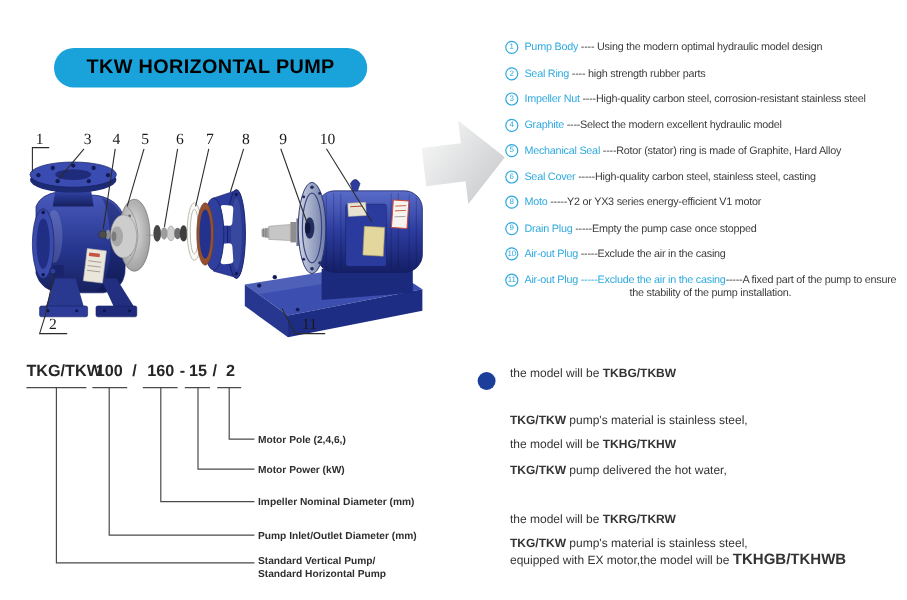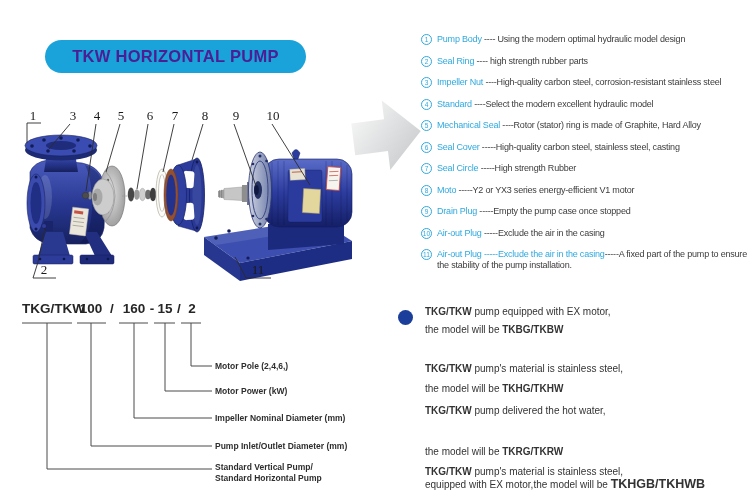--- a/index.html
+++ b/index.html
@@ -1,32 +1,32 @@
 <!DOCTYPE html>
 <html><head>
 <meta charset="utf-8">
 <style>
   html,body{margin:0;padding:0;background:#e9e9e9;}
   #page{position:relative;width:756px;height:500px;background:#ffffff;overflow:hidden;
         font-family:"Liberation Sans",sans-serif;}
 
   
   .banner{position:absolute;left:45px;top:40px;width:261px;height:33px;border-radius:17px;
-          background:#19a3da;color:#4c1d95;font-weight:bold;font-size:16.5px;letter-spacing:.3px;
+          background:#19a3da;color:#000000;font-weight:bold;font-size:16.5px;letter-spacing:.3px;
           display:flex;align-items:center;justify-content:center;}
 
   
   .diagram{position:absolute;left:10px;top:95px;width:430px;height:200px;}
   .lead{stroke:#2b2b2b;stroke-width:.9;fill:none;}
   .cnum{font-family:"Liberation Serif",serif;font-size:13px;fill:#1a1a1a;}
 
   
   .parts{position:absolute;left:421px;top:34px;width:334px;}
   .prow{display:flex;align-items:flex-start;margin-bottom:10.5px;font-size:9px;
-        letter-spacing:-.2px;line-height:11px;color:#3c3c3c;}
+        letter-spacing:-.2px;line-height:11px;color:#3c3c3c;text-align:center;}
   .pnum{width:11px;height:11px;box-sizing:border-box;border:1px solid #2fa9df;border-radius:50%;
         color:#2fa9df;font-size:6.6px;display:inline-flex;align-items:center;justify-content:center;
         margin-right:5px;flex-shrink:0;letter-spacing:0;}
   .ptext{white-space:nowrap;}
   .ptext.wrap{white-space:normal;width:310px;}
   .pname,.pblue{color:#2fa9df;}
 
   
   .model{position:absolute;left:20px;top:301px;width:370px;height:190px;font-size:8.5px;color:#2e2e2e;}
   .seg{position:absolute;top:0;font-weight:bold;font-size:13.5px;color:#262626;text-align:center;}
@@ -264,33 +264,29 @@
     <div class="prow">
       <span class="pnum">2</span>
       <span class="ptext"><span class="pname">Seal Ring</span><span class="pblue"></span><span class="pdesc"> ---- high strength rubber parts</span></span>
     </div>
     <div class="prow">
       <span class="pnum">3</span>
       <span class="ptext"><span class="pname">Impeller Nut</span><span class="pblue"></span><span class="pdesc"> ----High-quality carbon steel, corrosion-resistant stainless steel</span></span>
     </div>
     <div class="prow">
       <span class="pnum">4</span>
-      <span class="ptext"><span class="pname">Standard</span><span class="pblue"></span><span class="pdesc"> ----Select the modern excellent hydraulic model</span></span>
+      <span class="ptext"><span class="pname">Graphite</span><span class="pblue"></span><span class="pdesc"> ----Select the modern excellent hydraulic model</span></span>
     </div>
     <div class="prow">
       <span class="pnum">5</span>
       <span class="ptext"><span class="pname">Mechanical Seal</span><span class="pblue"></span><span class="pdesc"> ----Rotor (stator) ring is made of Graphite, Hard Alloy</span></span>
     </div>
     <div class="prow">
       <span class="pnum">6</span>
       <span class="ptext"><span class="pname">Seal Cover</span><span class="pblue"></span><span class="pdesc"> -----High-quality carbon steel, stainless steel, casting</span></span>
-    </div>
-    <div class="prow">
-      <span class="pnum">7</span>
-      <span class="ptext"><span class="pname">Seal Circle</span><span class="pblue"></span><span class="pdesc"> -----High strength Rubber</span></span>
     </div>
     <div class="prow">
       <span class="pnum">8</span>
       <span class="ptext"><span class="pname">Moto</span><span class="pblue"></span><span class="pdesc"> -----Y2 or YX3 series energy-efficient V1 motor</span></span>
     </div>
     <div class="prow">
       <span class="pnum">9</span>
       <span class="ptext"><span class="pname">Drain Plug</span><span class="pblue"></span><span class="pdesc"> -----Empty the pump case once stopped</span></span>
     </div>
     <div class="prow">
@@ -334,21 +330,20 @@
     <div class="mlabel" style="top:140px;">Pump Inlet/Outlet Diameter (mm)</div>
     <div class="mlabel" style="top:161px;">
       <span>Standard Vertical Pump/</span><br>
       <span>Standard  Horizontal Pump</span>
     </div>
   </div>
 
   <div class="notes">
     <div class="bullet"></div>
     <div class="nlines">
-      <div class="nline" style="margin-bottom:5px;"><span class="nb">TKG/TKW</span><span> pump equipped with EX motor,</span><span class="ncode"></span></div>
       <div class="nline" style="margin-bottom:26px;"><span class="nb"></span><span>the model will be </span><span class="ncode">TKBG/TKBW</span></div>
       <div class="nline" style="margin-bottom:7px;"><span class="nb">TKG/TKW</span><span> pump's material is stainless steel,</span><span class="ncode"></span></div>
       <div class="nline" style="margin-bottom:9px;"><span class="nb"></span><span>the model will be </span><span class="ncode">TKHG/TKHW</span></div>
       <div class="nline" style="margin-bottom:23px;"><span class="nb">TKG/TKW</span><span> pump delivered the hot water,</span><span class="ncode"></span></div>
       <div class="nline" style="margin-bottom:7px;margin-top:28px;"><span class="nb"></span><span>the model will be </span><span class="ncode">TKRG/TKRW</span></div>
       <div class="nline" style="margin-bottom:0;"><span class="nb">TKG/TKW</span><span> pump's material is stainless steel,</span><span class="ncode"></span></div>
       <div class="nline"><span class="nb"></span><span>equipped with EX motor,the model will be </span><span class="ncode big">TKHGB/TKHWB</span></div>
     </div>
   </div>
 

